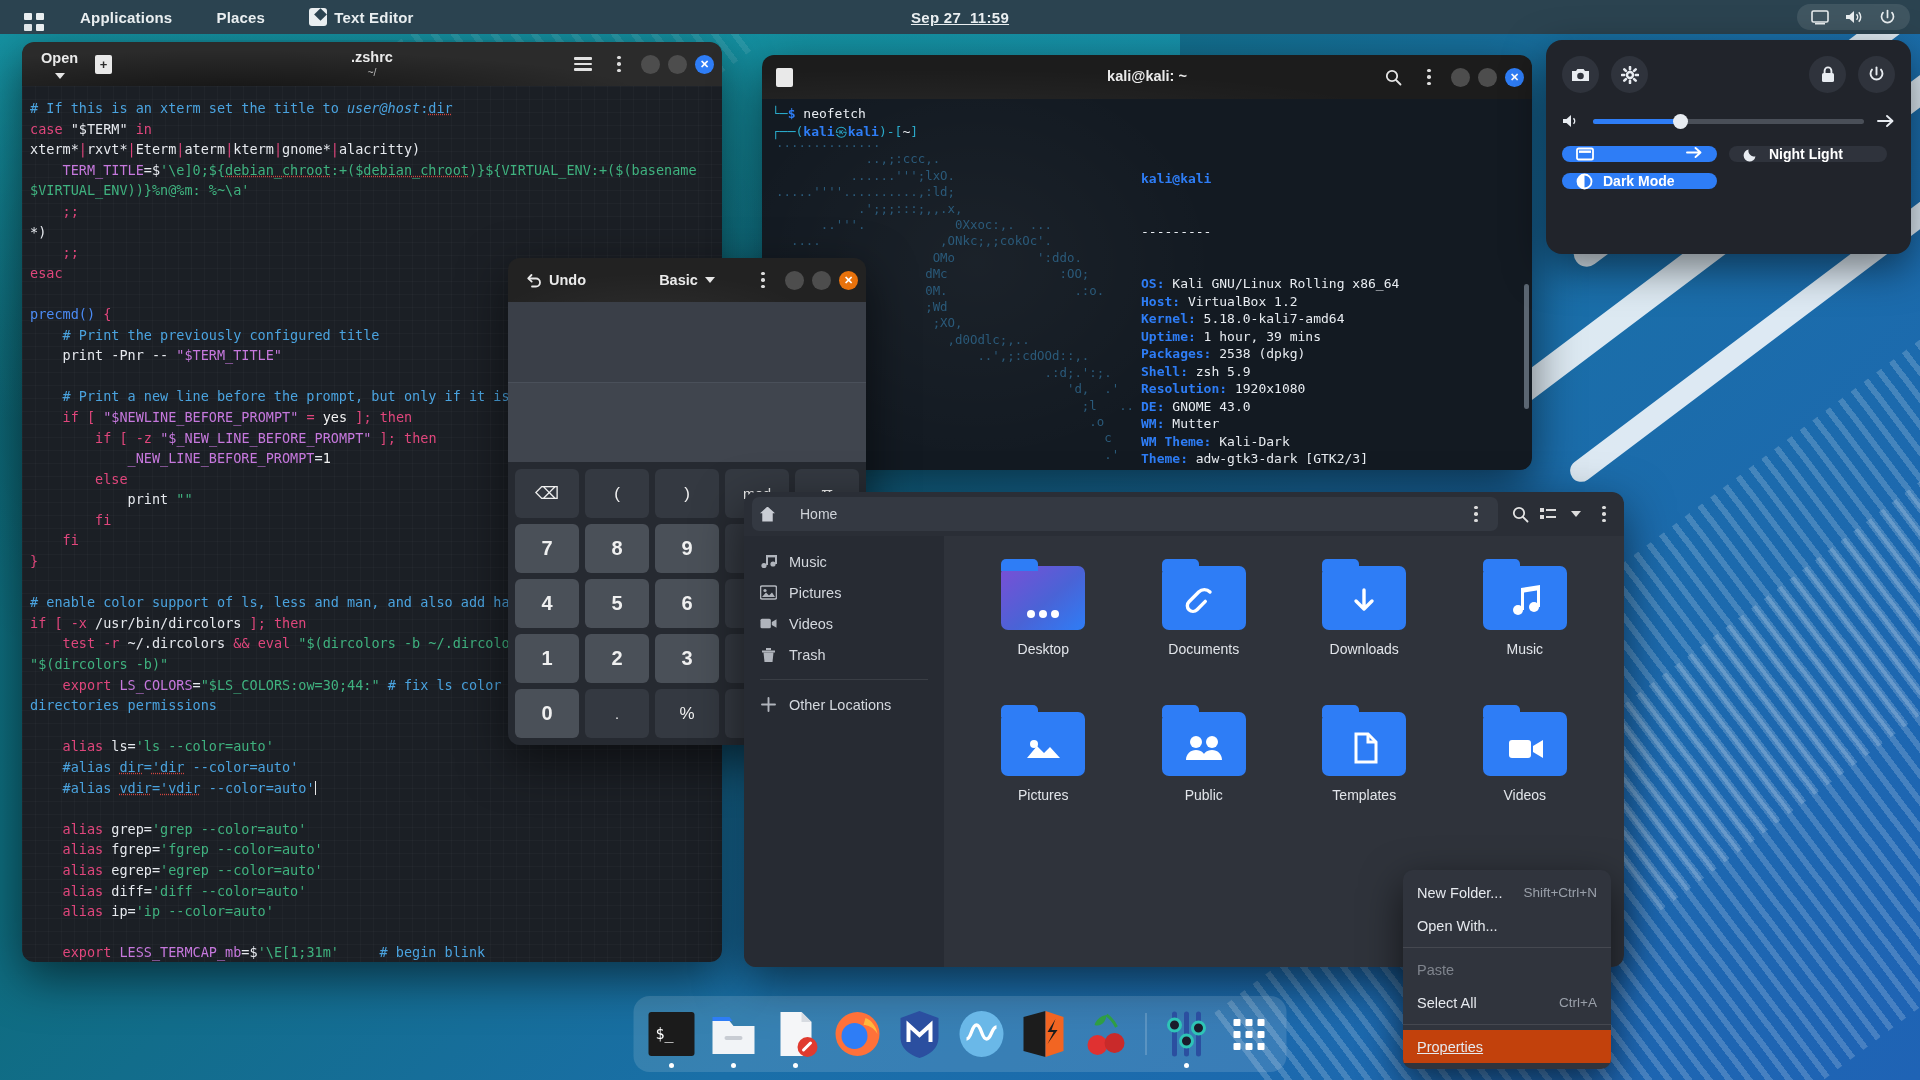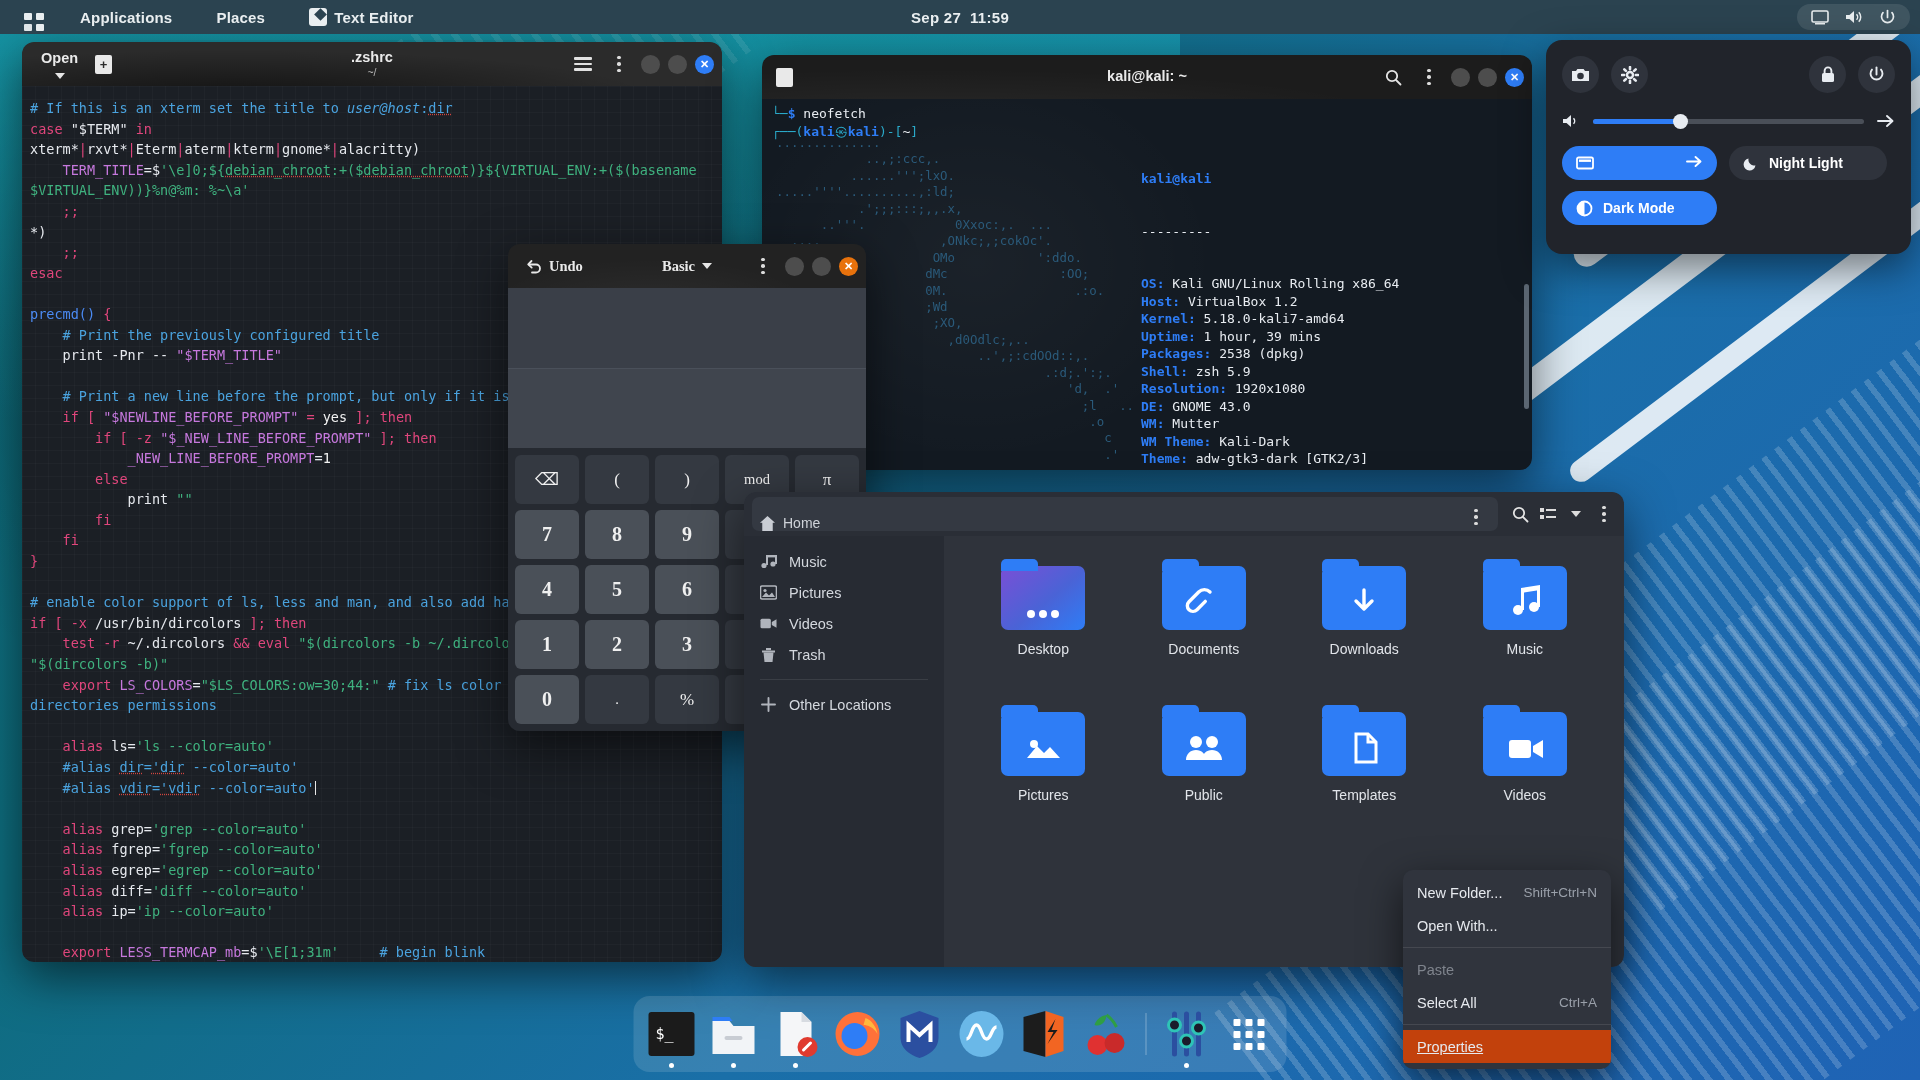--- a/index.html
+++ b/index.html
@@ -51,21 +51,21 @@
   #topbar .app-ico{
     width:18px;height:18px;margin-right:7px;display:inline-block;vertical-align:-3px;
     background:#e9eef0; border-radius:3px; position:relative;
   }
   #topbar .app-ico:after{
     content:""; position:absolute; right:2px; top:2px; width:9px;height:9px;
     background:#2b4350; transform:rotate(45deg);
   }
   #topbar .clock{
     position:absolute; left:50%; transform:translateX(-50%);
-    font-weight:700; font-size:15px; letter-spacing:.3px; white-space:pre;
+    font-weight:700; font-size:15px; letter-spacing:.3px; white-space:pre;text-decoration:underline;
   }
   #topbar .tray{
     position:absolute; right:10px; top:4px; height:26px;
     display:flex; align-items:center; gap:16px;
     background:rgba(255,255,255,.10); padding:0 14px; border-radius:13px;
   }
   #topbar .tray svg{ display:block; }
 
   
   .win{ position:absolute; border-radius:12px; box-shadow:0 16px 48px rgba(0,0,0,.55); overflow:hidden; }
@@ -135,21 +135,21 @@
   }
   .t-cy{color:#2aa9c9;} .t-bl{color:#2e7df6;}
   .t-wh{color:#e8ecf1;}
   .nf-grid{ position:absolute; left:14px; top:36px; width:740px; display:flex; gap:10px;}
   .nf-ascii{ width:355px; color:#2a5a7a; font-size:12.4px; line-height:16.4px; white-space:pre;}
   .nf-info{ font-size:13px; line-height:17.5px; white-space:pre; }
   .nf-info b{ color:#2e7df6; font-weight:700;}
   .scrollbar{ position:absolute; right:3px; width:5px; border-radius:3px; background:#5b6672;}
 
   
-  #calculator{ left:508px; top:244px; width:358px; height:487px;font-family:Liberation Serif, serif; }
+  #calculator{ left:508px; top:258px; width:358px; height:487px; }
   #calculator .hdr{ background:#222222;
     background-image:radial-gradient(ellipse at 40% 150%, rgba(255,255,255,.05) 0%, rgba(255,255,255,0) 55%);}
   #calculator .undo{ display:flex;align-items:center;gap:7px;font-size:14.5px;font-weight:600;padding:4px 8px;border-radius:6px;}
   #calculator .mode{ position:absolute;left:0;right:0;text-align:center;font-size:14.5px;font-weight:600;}
   #calculator .mode i{ display:inline-block;margin-left:7px;border-left:5px solid transparent;border-right:5px solid transparent;border-top:6px solid #e6e6e6;vertical-align:2px;}
   #calc-display{ height:160px; background:#3a3f48; }
   #calc-display .row{ height:80px; }
   #calc-display .row.b{ background:#40454e; border-top:1px solid #4a505a;}
   #calc-keys{ height:283px; background:#262a31; padding:7px; display:grid;
     grid-template-columns:repeat(5,1fr); grid-template-rows:repeat(5,1fr); gap:6px;}
@@ -157,21 +157,21 @@
     color:#f0f0f0; font-size:17px; }
   .key.num{ background:#4a5058; font-weight:700; font-size:20px;}
   .key.eq{ background:#e8720c; grid-row:span 2; font-size:20px; font-weight:700;}
   .key.small{ font-size:14.5px;}
 
   
   #files{ left:744px; top:492px; width:880px; height:475px; }
   #files .hdr{ background:#2a2e36; padding:0; height:44px; display:flex; align-items:center;}
   #files .pathbar{
     flex:1; height:34px; margin:0 8px; background:#343942; border-radius:7px;
-    display:flex; align-items:flex-end; padding:0 8px; gap:8px; position:relative;
+    display:flex; align-items:center; padding:0 8px; gap:25px; position:relative;
   }
   #files .pathbar .home-ico{ width:15px;height:15px; background:#c9cdd4;
     clip-path:polygon(50% 0,100% 45%,85% 45%,85% 100%,15% 100%,15% 45%,0 45%);}
   #files .pathbar .ptxt{ font-size:14px; color:#cfd3d9; }
   #files-body{ height:431px; display:flex; background:#2f333b;}
   #sidebar{ width:200px; background:#272b33; padding:10px 0; }
   .sbitem{ display:flex;align-items:center;gap:12px; height:31px; padding:0 16px; color:#d4d8de; font-size:14.5px;}
   .sbicon{ width:17px;height:17px;flex:0 0 17px; opacity:.85; display:flex;align-items:center;justify-content:center;}
   .sbdiv{ height:1px; background:rgba(255,255,255,.09); margin:9px 16px;}
   #fm-grid{ flex:1; padding:22px 24px; display:grid; grid-template-columns:repeat(4,1fr);
@@ -207,21 +207,21 @@
     background:#21242b; border-radius:16px; padding:16px; z-index:65;
     box-shadow:0 14px 40px rgba(0,0,0,.5);
   }
   #qs-top{ display:flex; align-items:center; }
   .qs-circ{ width:37px;height:37px;border-radius:50%; background:#2f333c; display:flex;align-items:center;justify-content:center;}
   #qs-vol{ display:flex;align-items:center; gap:13px; margin-top:20px;}
   .slider{ flex:1; height:5px; background:#4a4f58; border-radius:3px; position:relative;}
   .slider .fill{ position:absolute;left:0;top:0;bottom:0; background:#2e7df6; border-radius:3px;}
   .slider .knob{ position:absolute; width:15px;height:15px;border-radius:50%;background:#e8ecf1; top:-5px;}
   #qs-tiles{ display:flex; gap:12px; margin-top:17px; }
-  .tile{ height:34px; border-radius:17px; display:flex;align-items:center; gap:10px; padding:0 14px;
+  .tile{ height:16px; border-radius:17px; display:flex;align-items:center; gap:10px; padding:0 14px;
     font-size:14px; font-weight:600; color:#fff;}
   .tile.blue{ background:#2e7df6; }
   .tile.grey{ background:#2f333c; }
   .tile .split{ margin-left:auto; padding-left:12px; }
   #qs-dark{ margin-top:11px; }
 
   
   #dock{
     position:absolute; left:50%; transform:translateX(-50%); bottom:8px;
     height:76px; background:rgba(255,255,255,.13); border-radius:16px;

